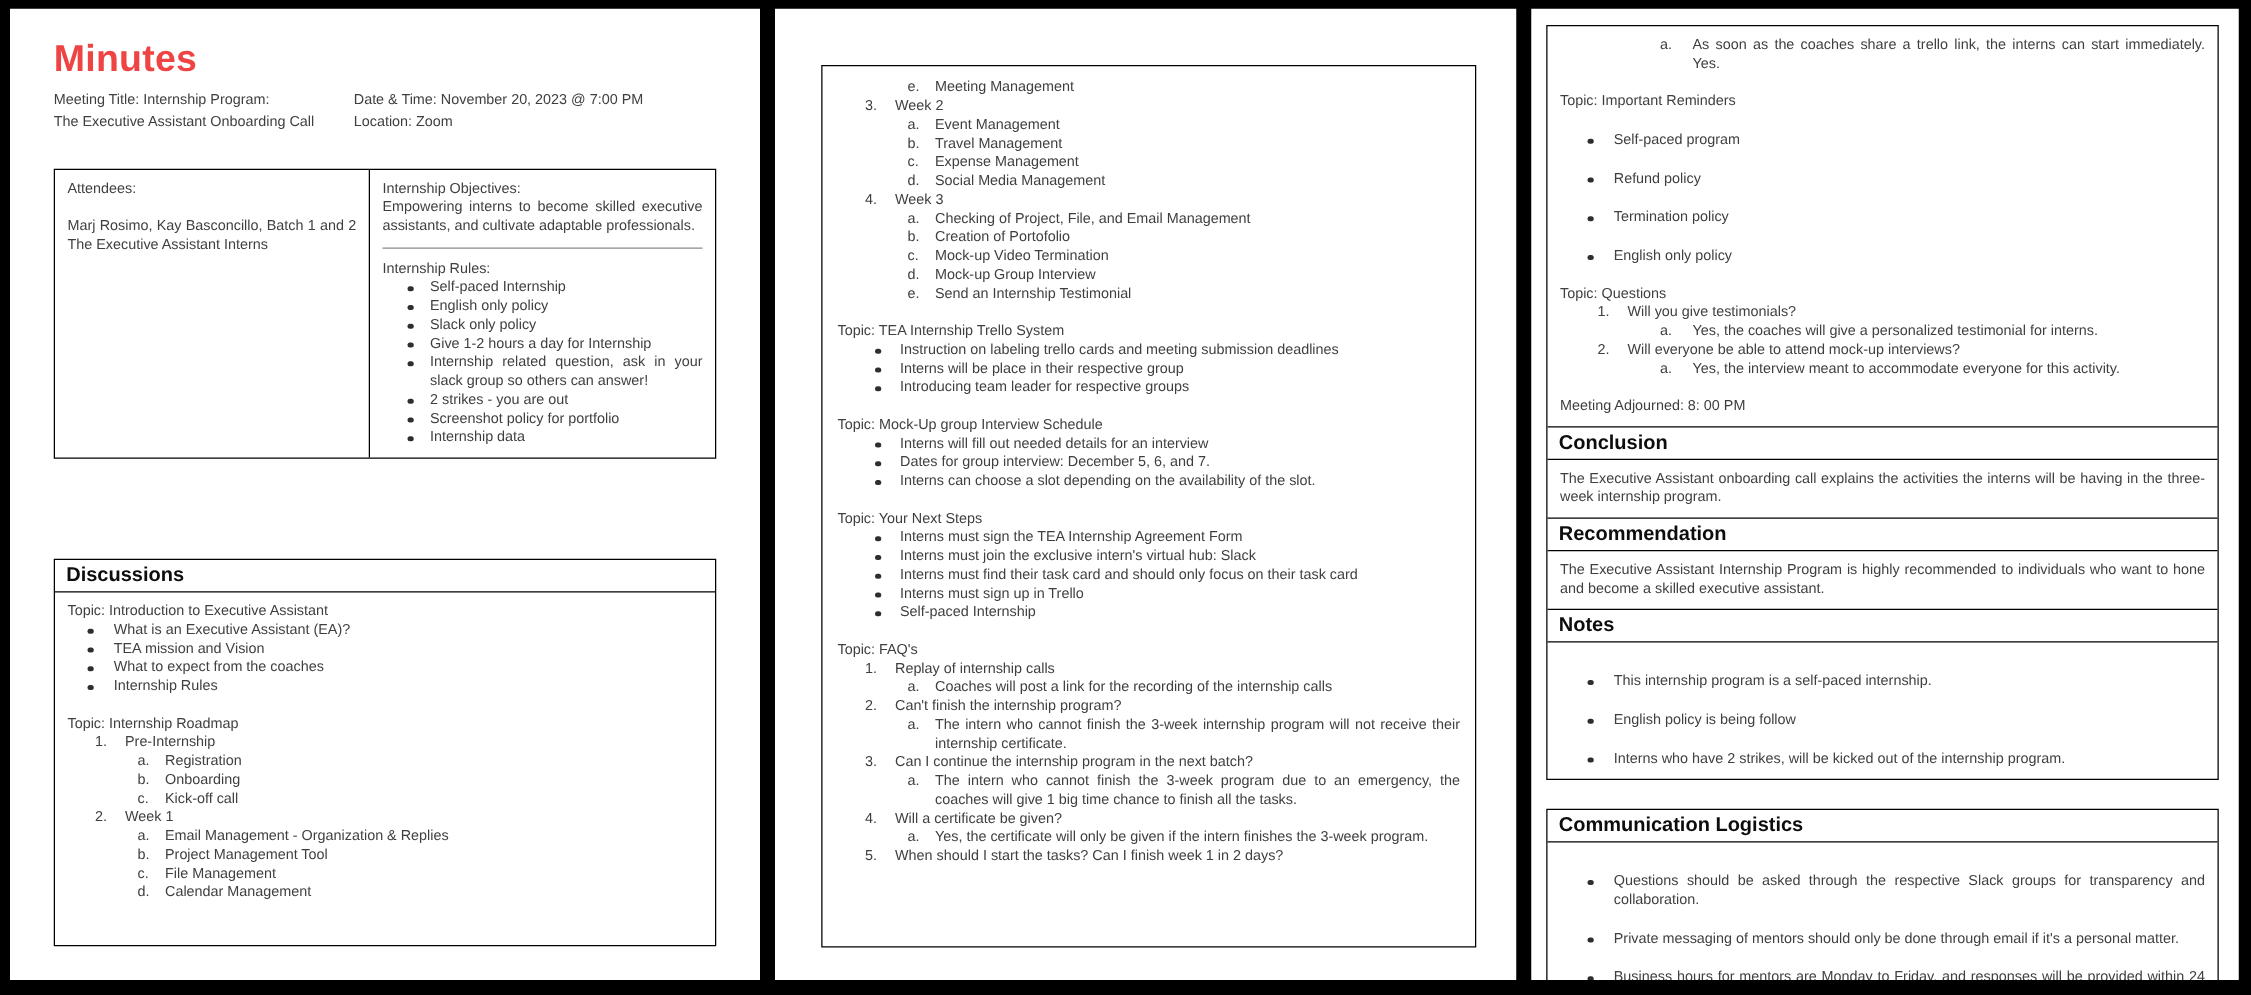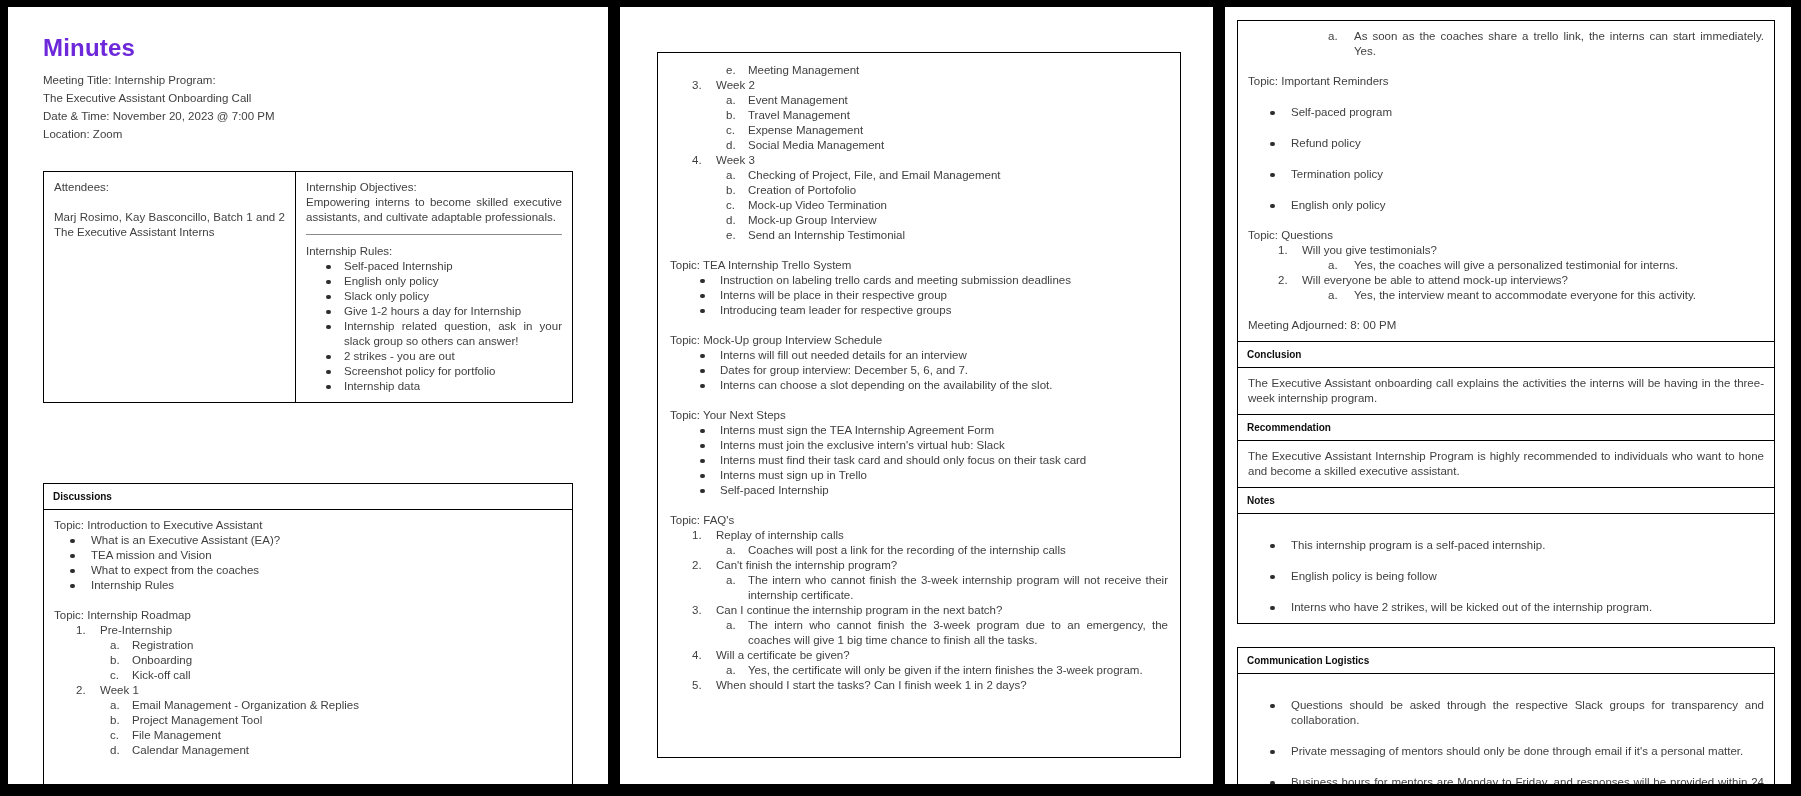--- a/index.html
+++ b/index.html
@@ -12,31 +12,31 @@
     font-size:11.5px;
     line-height:15px;
     -webkit-font-smoothing:antialiased;
   }
   .frame { display:flex; width:1801px; height:796px; padding:7px 10px 12px 8px; gap:12px; background:#000; }
   .pg { background:#fff; height:777px; overflow:hidden; }
   .pg1 { width:600px; padding:28px 35px 0 35px; }
   .pg2 { width:593px; padding:45px 32px 0 37px; }
   .pg3 { width:566px; padding:13px 16px 0 12px; }
 
-  .doc-title { font-size:24px; line-height:26px; font-weight:700; color:#6d28d9; margin:0 0 10px 0; letter-spacing:.2px; }
-  .meta { display:flex;flex-direction:column; }
+  .doc-title { font-size:30px; line-height:26px; font-weight:700; color:#ef4444; margin:0 0 10px 0; letter-spacing:.2px; }
+  .meta { display:flex; }
   .meta-col1 { width:240px; }
   .meta div { line-height:18px; }
 
   .tbl { border:1.5px solid #000; }
   .row { display:flex;justify-content:center; }
   .cell { padding:8px 10px; }
   .cellA { width:252px; border-right:1.5px solid #000; }
   .cellB { flex:1; }
-  .hdr { font-weight:700; color:#0d0d0d; padding:5px 9px; border-bottom:1.5px solid #000; font-size:10px; }
+  .hdr { font-weight:700; color:#0d0d0d; padding:5px 9px; border-bottom:1.5px solid #000; font-size:16px; }
 
   .info-tbl { margin-top:28px; }
   .disc-tbl { margin-top:80px; }
   .disc-body { min-height:282px; }
 
   .justify { text-align:justify; }
   .force-justify { text-align:justify; text-align-last:justify; }
 
   .sp { height:15px; }
   .divider { border:0; border-top:1px solid #8a8a8a; margin:9px 0; }

